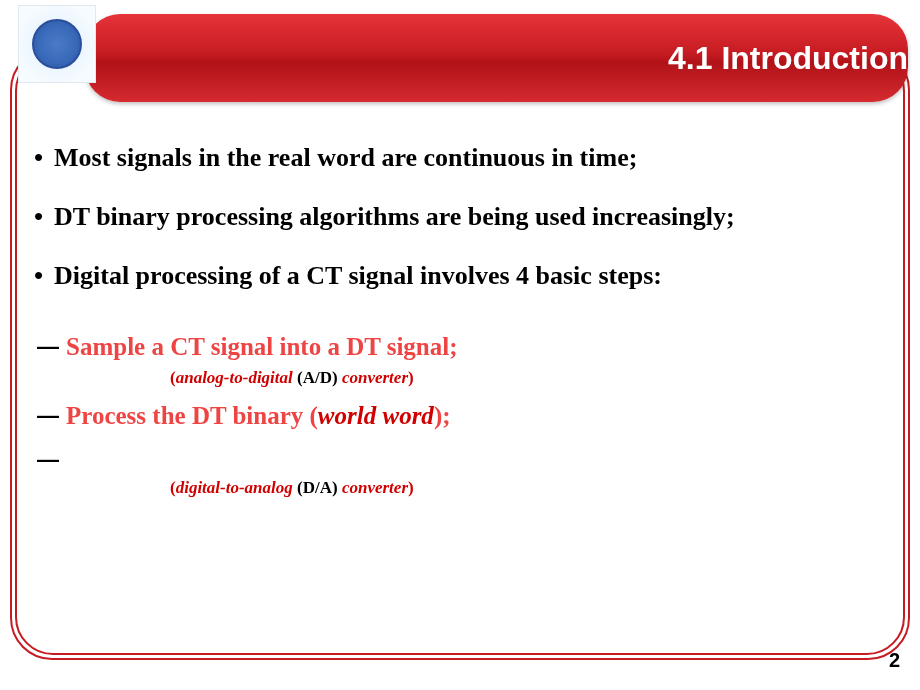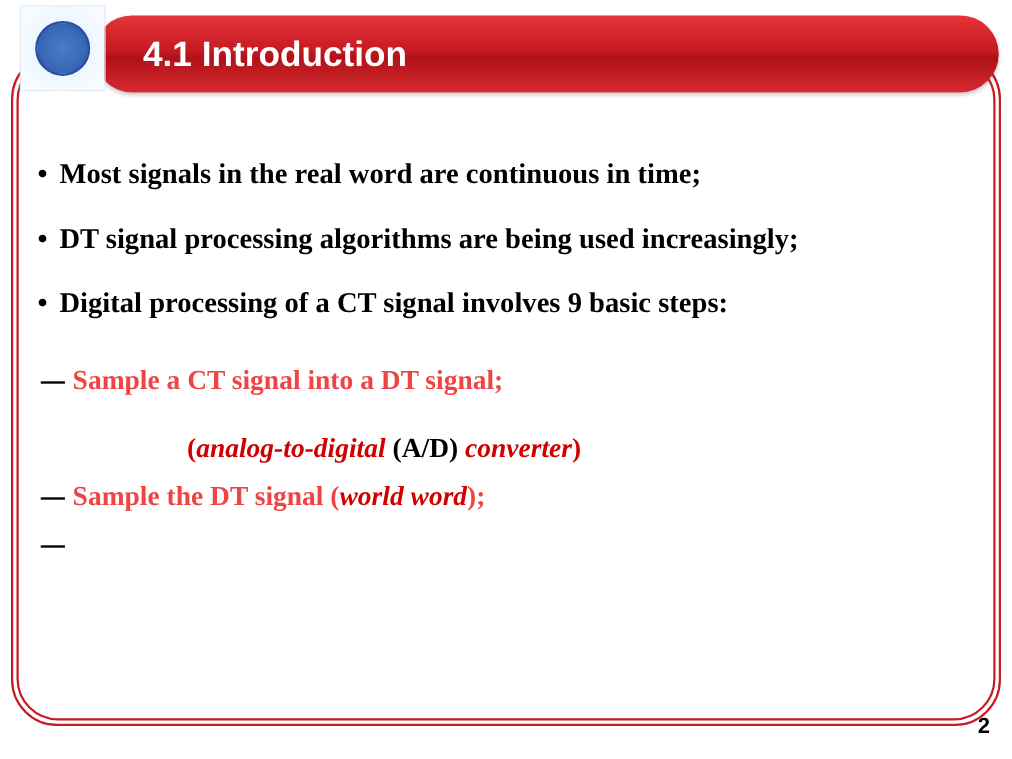--- a/index.html
+++ b/index.html
@@ -30,28 +30,29 @@
       border-radius: 50%;
       background: radial-gradient(circle, #4a7bc8 0%, #3868b8 60%, #2a4f9c 100%);
       border: 2px solid #2a4f9c;
       position: relative;
     }
     .title-bar {
       position: absolute;
       top: 14px;
       left: 85px;
       right: 12px;
-      height: 70px;
+      height: 88px;
       background: linear-gradient(180deg, #e6343a 0%, #c61b22 45%, #b01218 55%, #d52a30 100%);
       border-radius: 35px;
       box-shadow: 0 2px 4px rgba(0,0,0,0.25);
       display: flex;
       align-items: center;
       padding-left: 45px;
       z-index: 3;
+      justify-content: flex-end;
     }
     .title-text {
       font-family: Arial, Helvetica, sans-serif;
       font-size: 32px;
       font-weight: bold;
       color: #fff;
     }
     .outer-frame {
       position: absolute;
       top: 48px;
@@ -107,24 +108,23 @@
       width: 36px;
       flex-shrink: 0;
       color: #000;
       font-family: Arial, sans-serif;
       font-size: 22px;
       text-align: center;
       padding-top: 2px;
     }
     .indent-paren {
       margin-left: 140px;
-      font-size: 25px;
+      font-size: 17px;
       font-weight: bold;
       line-height: 1.45;
-      margin-top: 24px;
     }
     .blue { color: #ef4444; }
     .red { color: #d00000; }
     .paren-black { color: #000; }
     .ital { font-style: italic; }
     .page-num {
       position: absolute;
       bottom: 18px;
       right: 20px;
       font-family: Arial, Helvetica, sans-serif;
@@ -150,44 +150,47 @@
 
 <div class="content">
 
   <div class="bullet-row">
     <div class="bullet-dot">•</div>
     <div>Most signals in the real word are continuous in time;</div>
   </div>
 
   <div class="bullet-row">
     <div class="bullet-dot">•</div>
-    <div>DT signal processing algorithms are being used increasingly;</div>
+    <div>DT binary processing algorithms are being used increasingly;</div>
   </div>
 
   <div class="bullet-row">
     <div class="bullet-dot">•</div>
-    <div>Digital processing of a CT signal involves 9 basic steps:</div>
+    <div>Digital processing of a CT signal involves 4 basic steps:</div>
   </div>
 
   <div style="height:4px"></div>
 
   <div class="dash-row">
     <div class="dash-mark">—</div>
     <div class="blue">Sample a CT signal into a DT signal;</div>
   </div>
   <div class="indent-paren">
     <span class="red">(</span><span class="red ital">analog-to-digital </span><span class="paren-black">(A/D) </span><span class="red ital">converter</span><span class="red">)</span>
   </div>
 
   <div class="dash-row">
     <div class="dash-mark">—</div>
     <div>
-      <span class="blue">Sample the DT signal </span><span class="blue">(</span><span class="red ital">world word</span><span class="blue">);</span>
+      <span class="blue">Process the DT binary </span><span class="blue">(</span><span class="red ital">world word</span><span class="blue">);</span>
     </div>
   </div>
 
   <div class="dash-row">
     <div class="dash-mark">—</div>
+  </div>
+  <div class="indent-paren">
+    <span class="red">(</span><span class="red ital">digital-to-analog </span><span class="paren-black">(D/A) </span><span class="red ital">converter</span><span class="red">)</span>
   </div>
 
 </div>
 
 <div class="page-num">2</div>
 
 </body></html>

